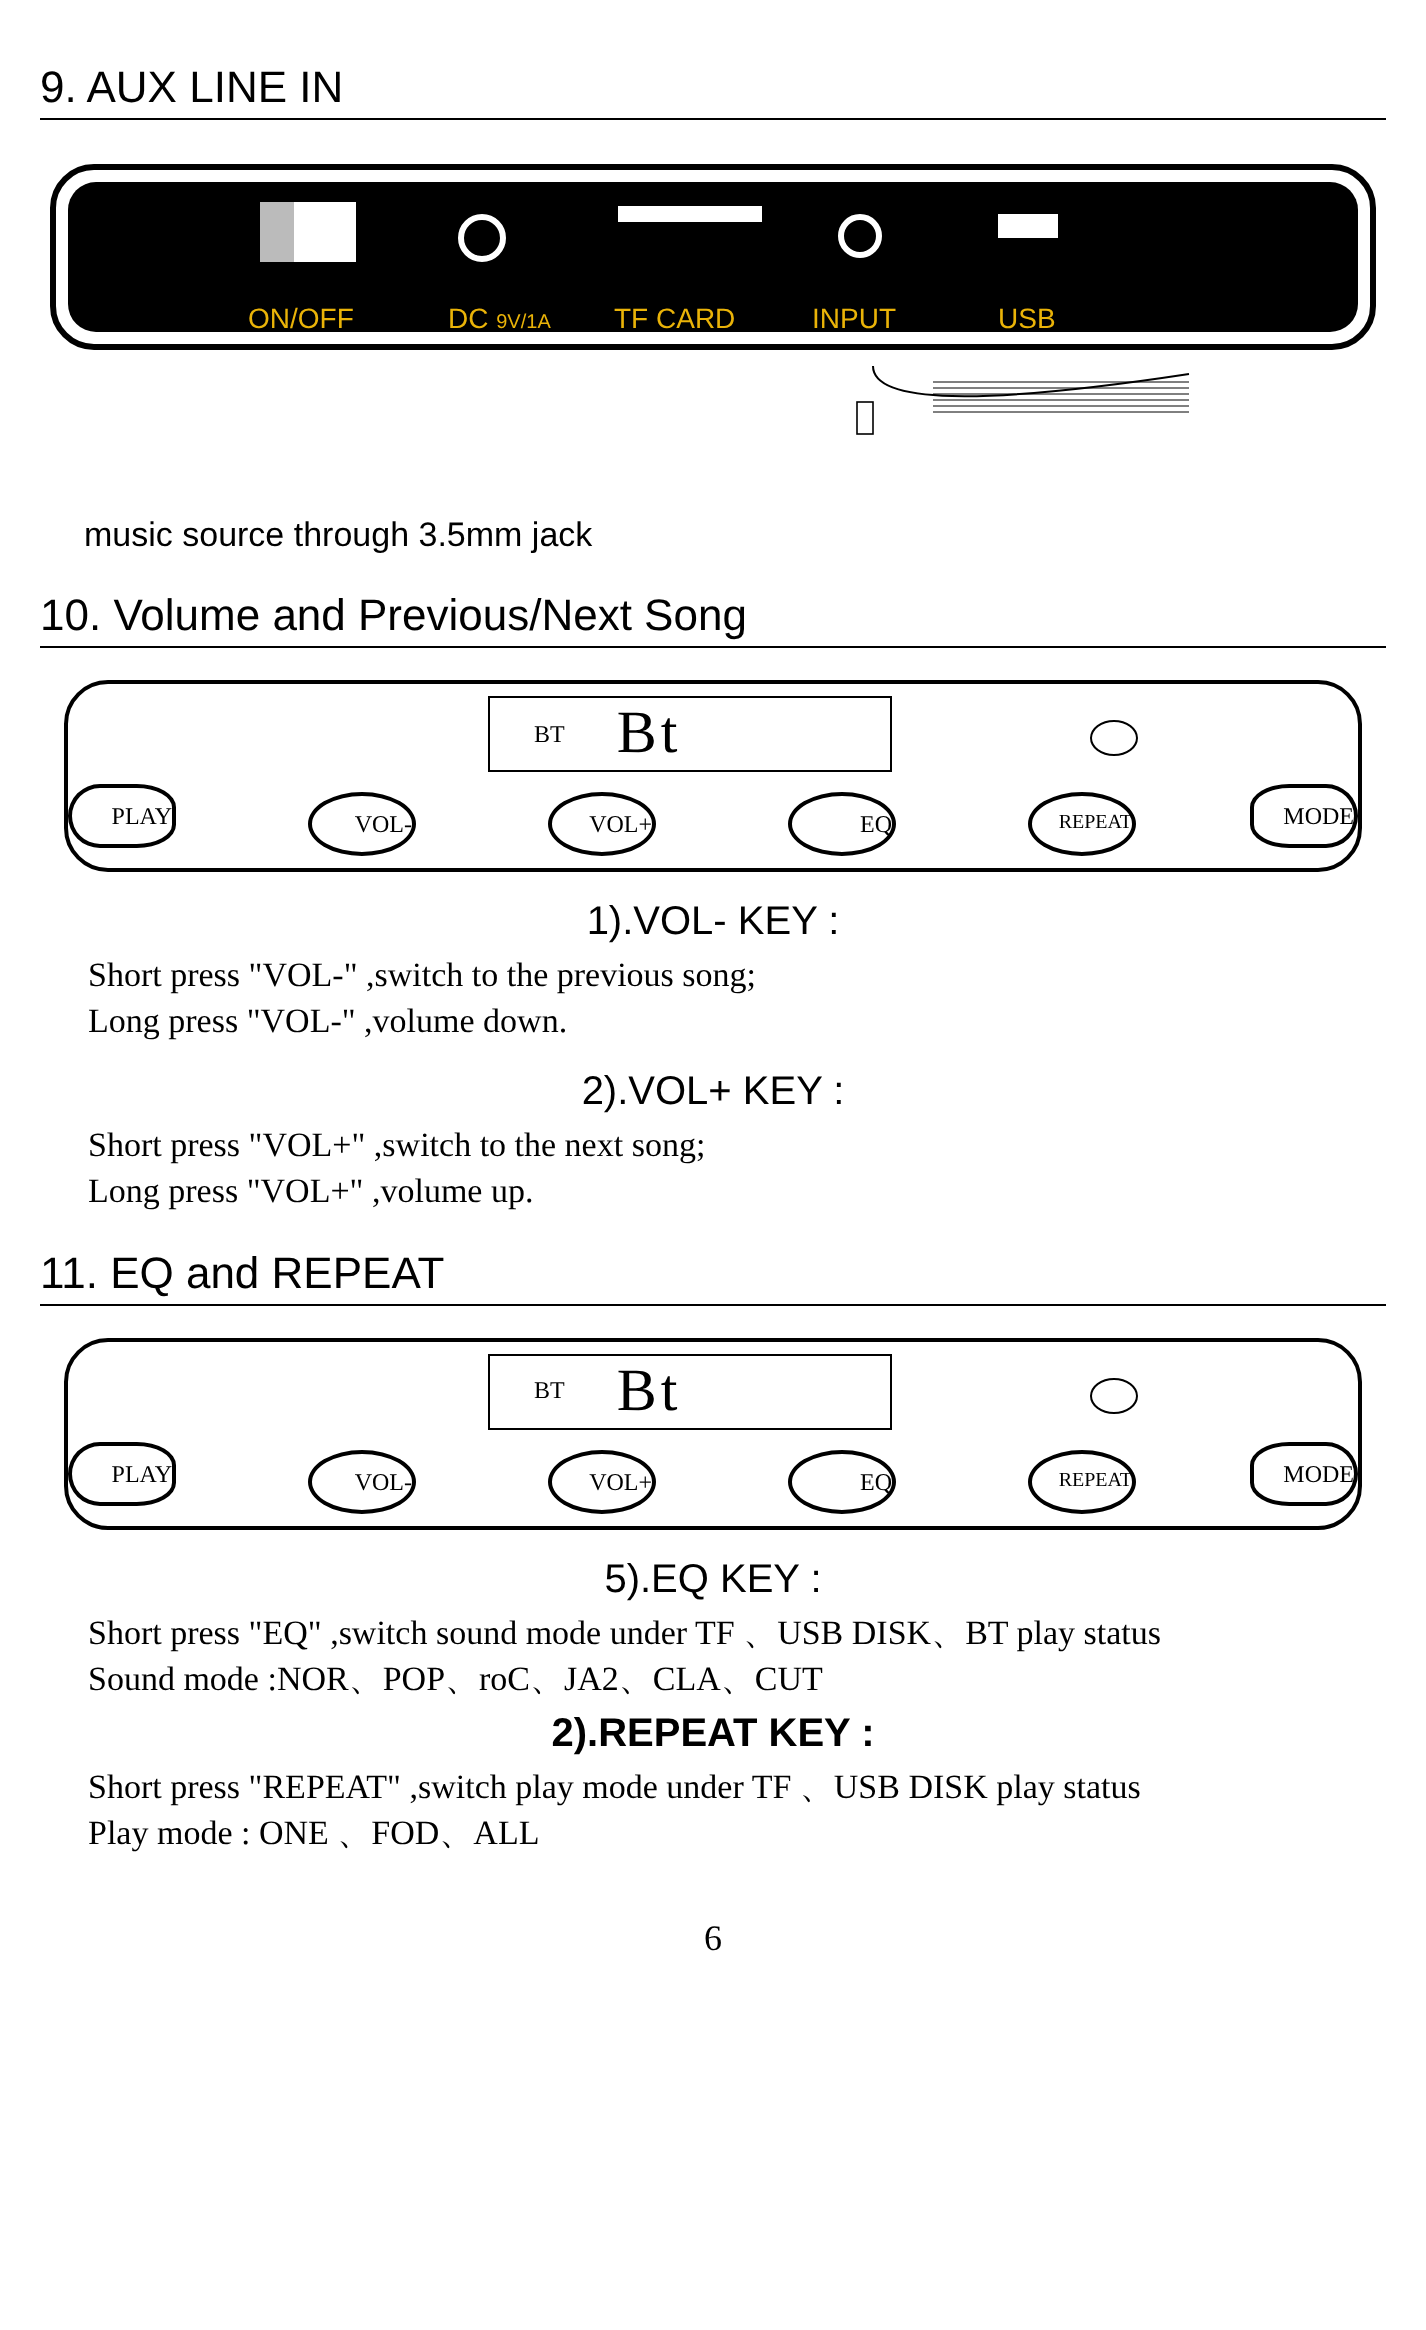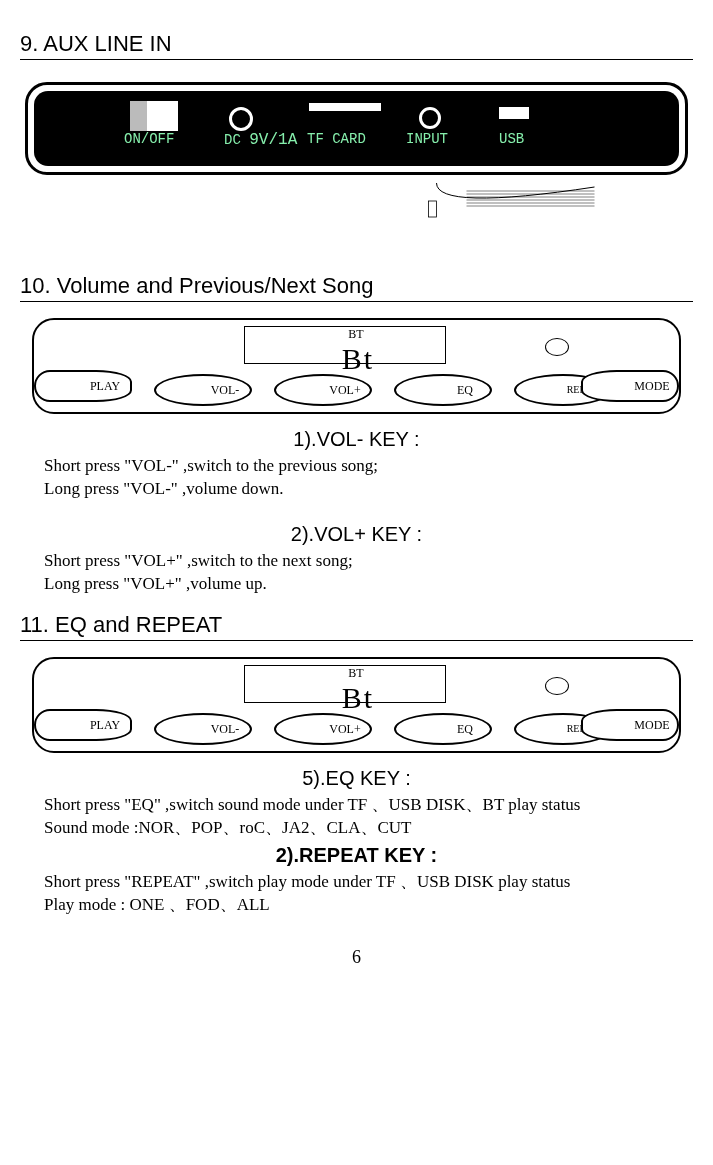--- a/index.html
+++ b/index.html
@@ -30,27 +30,27 @@
     border-radius: 14px;
     height: 75px;
     position: relative;
   }
   .slot {
     background: #fff;
     position: absolute;
   }
   .port-label {
     position: absolute;
-    font-family: Liberation Mono, monospace;
-    color: #86efac;
+    font-family: Liberation Sans, sans-serif;
+    color: #eab308;
     font-size: 14px;
-    top: 40px;
+    top: 60px;
   }
   .small-sub {
-    font-size: 16px;
+    font-size: 10px;
   }
   .instr {
     font-family: Arial, sans-serif;
     font-size: 17px;
     margin: 16px 0 6px 0;
     line-height: 1.3;
   }
   .indent {
     margin-left: 22px;
   }
@@ -64,46 +64,44 @@
   }
   .display {
     position: absolute;
     border: 1.5px solid #000;
     top: 6px;
     left: 210px;
     width: 200px;
     height: 36px;
     display: flex;
     align-items: center;
-    flex-direction: column;
   }
   .display .bt-small {
     font-family: "Times New Roman", serif;
     font-size: 12px;
     margin-left: 22px;
   }
   .display .bt-large {
     font-family: "Times New Roman", serif;
     font-size: 30px;
     margin-left: 26px;
     letter-spacing: 2px;
   }
   .btn {
     position: absolute;
     border: 2px solid #000;
     border-radius: 50%;
     width: 50px;
     height: 28px;
-    text-align: center;
+    text-align: right;
     font-family: "Times New Roman", serif;
     font-size: 12px;
     line-height: 28px;
     top: 54px;
     background: #fff;
-    padding-left: 44px;
   }
   .btn.side { top: 50px; }
   .sensor {
     position: absolute;
     width: 22px;
     height: 16px;
     border: 1.5px solid #000;
     border-radius: 50%;
     top: 18px;
     right: 110px;
@@ -168,20 +166,21 @@
       <line x1="430" y1="14" x2="558" y2="14"></line>
       <line x1="430" y1="17" x2="558" y2="17"></line>
       <line x1="430" y1="20" x2="558" y2="20"></line>
       <line x1="430" y1="23" x2="558" y2="23"></line>
     </g>
   </svg>
 </div>
 
 <div class="instr">
   <br>
+  <span class="indent">music source through 3.5mm jack</span>
 </div>
 
 <div class="section-header">10.  Volume and Previous/Next Song</div>
 
 <div class="panel-diagram">
   <div class="display">
     <span class="bt-small">BT</span>
     <span class="bt-large">Bt</span>
   </div>
   <div class="sensor"></div>
@@ -190,21 +189,21 @@
   <div class="btn" style="left:240px;">VOL+</div>
   <div class="btn" style="left:360px;">EQ</div>
   <div class="btn" style="left:480px; font-size:10px;">REPEAT</div>
   <div class="btn side" style="right:0px; border-top-right-radius:22px;border-bottom-right-radius:22px;">MODE</div>
 </div>
 
 <div class="key-block">1).VOL-  KEY :</div>
 <div class="key-desc">Short press  "VOL-" ,switch to the previous  song;</div>
 <div class="key-desc">Long press  "VOL-" ,volume down.</div>
 
-<div class="key-block" style="margin-top:22px;">2).VOL+  KEY :</div>
+<div class="key-block" style="margin-top:12px;">2).VOL+  KEY :</div>
 <div class="key-desc">Short press  "VOL+" ,switch to the next  song;</div>
 <div class="key-desc">Long press  "VOL+" ,volume up.</div>
 
 <div class="section-header">11.  EQ and REPEAT</div>
 
 <div class="panel-diagram">
   <div class="display">
     <span class="bt-small">BT</span>
     <span class="bt-large">Bt</span>
   </div>

